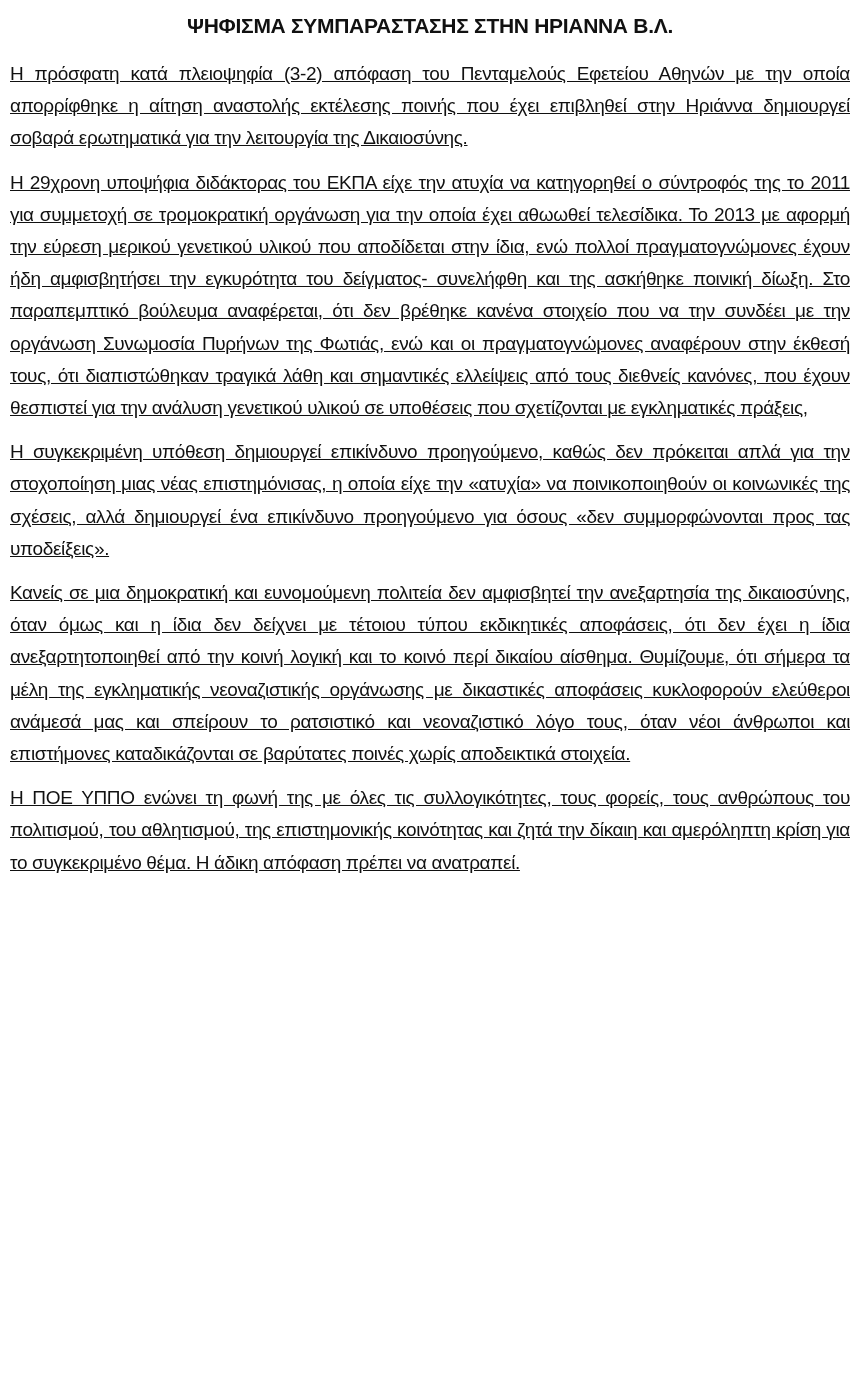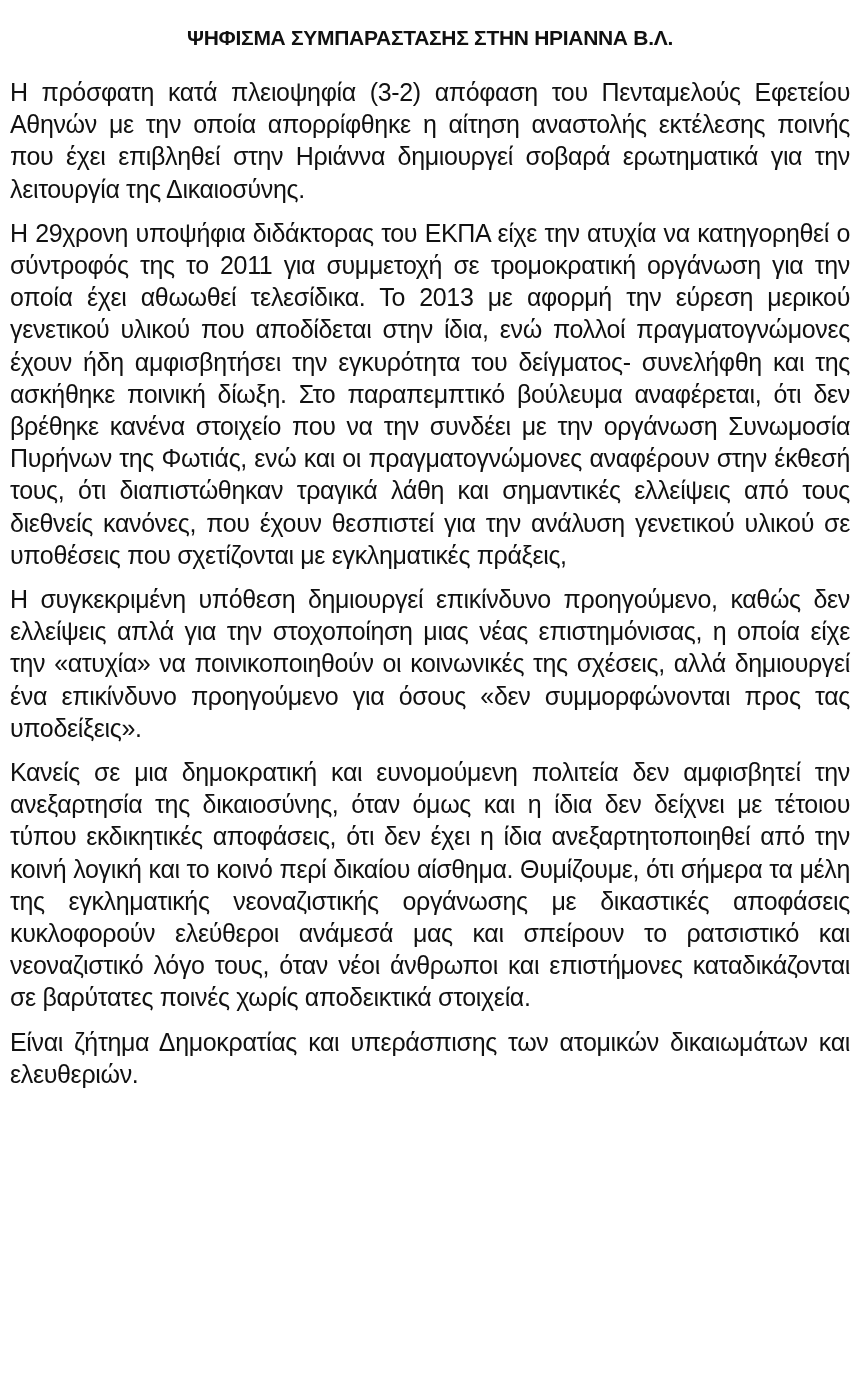--- a/index.html
+++ b/index.html
@@ -15,45 +15,46 @@
     font-family: "Liberation Sans", "DejaVu Sans", sans-serif;
   }
   .page {
     position: relative;
     width: 860px;
     height: 1378px;
     box-sizing: border-box;
     padding: 0 10px 0 10px;
   }
   .title {
-    margin: 16px;
+    margin: 4px;
     padding-top: 4px;
     height: 40px;
     line-height: 36px;
     text-align: center;
     font-size: 21px;
     font-weight: bold;
     letter-spacing: -0.3px;
   }
   .para {
     margin: 0;
-    font-size: 25px;
+    font-size: 19px;
     line-height: 32.2px;
     text-align: justify;
     text-align-last: left;
     letter-spacing: -0.35px;
     word-spacing: 0px;
+    text-decoration: underline;
   }
   .para + .para { margin-top: 12px; }
   .p1 { margin-top: 10px; }
 </style>
 </head>
 <body>
 
 <div class="page">
   <h1 class="title">ΨΗΦΙΣΜΑ ΣΥΜΠΑΡΑΣΤΑΣΗΣ ΣΤΗΝ ΗΡΙΑΝΝΑ Β.Λ.</h1>
 
   <p class="para p1">Η πρόσφατη κατά πλειοψηφία (3-2) απόφαση του Πενταμελούς Εφετείου Αθηνών με την οποία απορρίφθηκε η αίτηση αναστολής εκτέλεσης ποινής που έχει επιβληθεί στην Ηριάννα δημιουργεί σοβαρά ερωτηματικά για την λειτουργία της Δικαιοσύνης.</p>
   <p class="para">Η 29χρονη υποψήφια διδάκτορας του ΕΚΠΑ είχε την ατυχία να κατηγορηθεί ο σύντροφός της το 2011 για συμμετοχή σε τρομοκρατική οργάνωση για την οποία έχει αθωωθεί τελεσίδικα. Το 2013 με αφορμή την εύρεση μερικού γενετικού υλικού που αποδίδεται στην ίδια, ενώ πολλοί πραγματογνώμονες έχουν ήδη αμφισβητήσει την εγκυρότητα του δείγματος-  συνελήφθη και της ασκήθηκε ποινική δίωξη. Στο παραπεμπτικό βούλευμα αναφέρεται, ότι δεν βρέθηκε κανένα στοιχείο που να την συνδέει με την οργάνωση Συνωμοσία Πυρήνων της Φωτιάς, ενώ και οι πραγματογνώμονες αναφέρουν στην έκθεσή τους, ότι διαπιστώθηκαν τραγικά λάθη και σημαντικές ελλείψεις από τους διεθνείς κανόνες, που έχουν θεσπιστεί για την ανάλυση γενετικού υλικού σε υποθέσεις που σχετίζονται με εγκληματικές πράξεις,</p>
-  <p class="para">Η συγκεκριμένη υπόθεση δημιουργεί επικίνδυνο προηγούμενο, καθώς δεν ελλείψεις απλά για την στοχοποίηση μιας νέας επιστημόνισας, η οποία είχε την «ατυχία» να ποινικοποιηθούν οι κοινωνικές της σχέσεις, αλλά δημιουργεί ένα επικίνδυνο προηγούμενο για όσους «δεν συμμορφώνονται προς τας υποδείξεις».</p>
+  <p class="para">Η συγκεκριμένη υπόθεση δημιουργεί επικίνδυνο προηγούμενο, καθώς δεν πρόκειται απλά για την στοχοποίηση μιας νέας επιστημόνισας, η οποία είχε την «ατυχία» να ποινικοποιηθούν οι κοινωνικές της σχέσεις, αλλά δημιουργεί ένα επικίνδυνο προηγούμενο για όσους «δεν συμμορφώνονται προς τας υποδείξεις».</p>
   <p class="para">Κανείς σε μια δημοκρατική και ευνομούμενη πολιτεία δεν αμφισβητεί την ανεξαρτησία της δικαιοσύνης, όταν όμως και η ίδια δεν δείχνει με τέτοιου τύπου εκδικητικές αποφάσεις, ότι δεν έχει η ίδια ανεξαρτητοποιηθεί από την κοινή λογική και το κοινό περί δικαίου αίσθημα. Θυμίζουμε, ότι σήμερα τα μέλη της εγκληματικής νεοναζιστικής οργάνωσης με δικαστικές αποφάσεις κυκλοφορούν ελεύθεροι ανάμεσά μας και σπείρουν το ρατσιστικό και νεοναζιστικό λόγο τους, όταν νέοι άνθρωποι και επιστήμονες καταδικάζονται σε βαρύτατες ποινές χωρίς αποδεικτικά στοιχεία.</p>
-  <p class="para">Είναι ζήτημα Δημοκρατίας και υπεράσπισης των ατομικών δικαιωμάτων και ελευθεριών.</p>
+  <p class="para">Η ΠΟΕ ΥΠΠΟ ενώνει τη φωνή της με όλες τις συλλογικότητες, τους φορείς, τους ανθρώπους του πολιτισμού, του αθλητισμού, της επιστημονικής κοινότητας και ζητά την δίκαιη και αμερόληπτη κρίση για το συγκεκριμένο θέμα. Η άδικη απόφαση πρέπει να ανατραπεί.</p>
 </div>
 
 </body></html>

